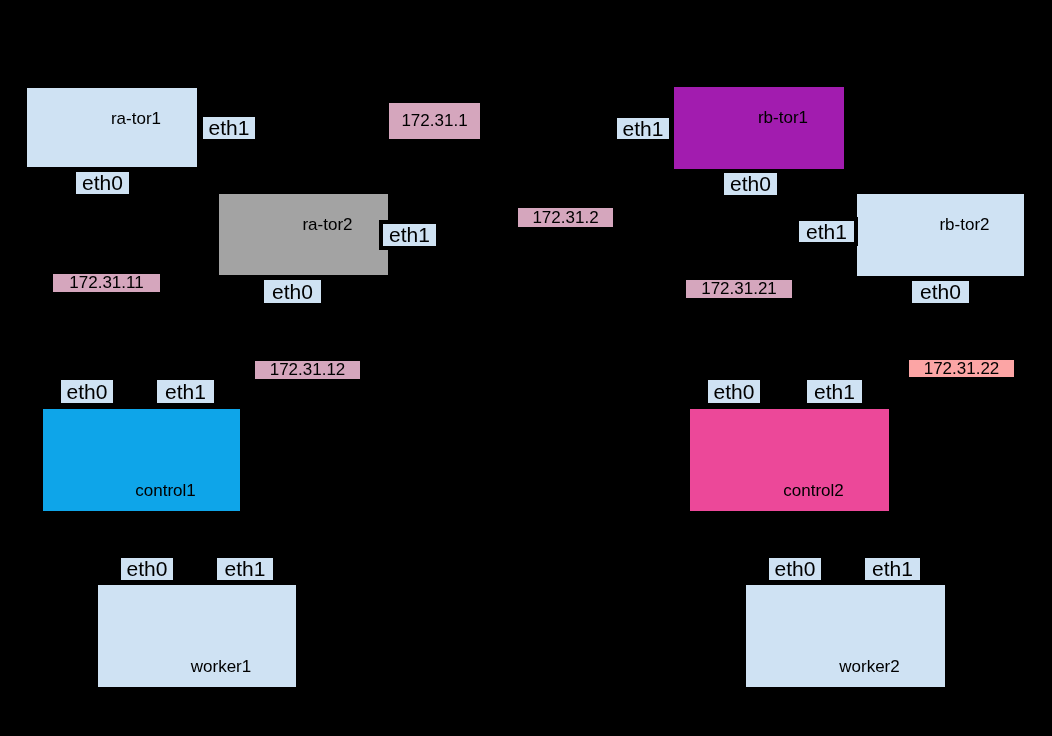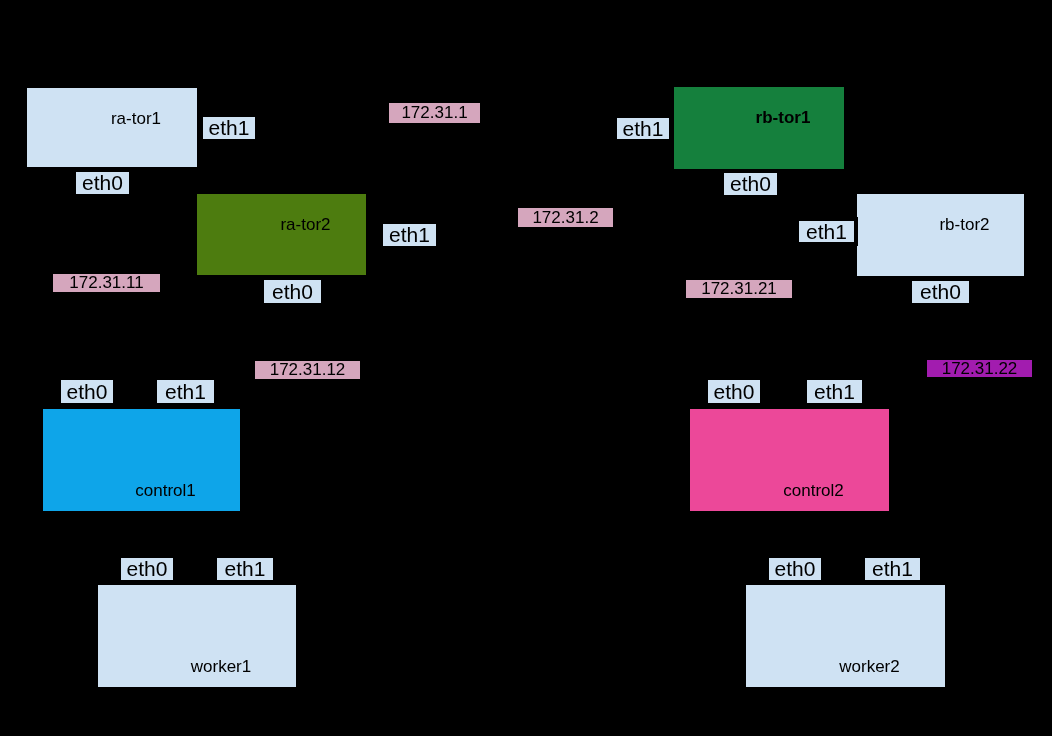--- a/index.html
+++ b/index.html
@@ -56,24 +56,24 @@
     white-space: nowrap;
   }
 </style>
 </head>
 <body style="background: rgb(0, 0, 0); color: rgb(0, 0, 0);">
 
 <div id="diagram">
     <div class="node" style="left: 26px; top: 87px; width: 172px; height: 81px; background: rgb(207, 226, 243); border-color: rgb(0, 0, 0);">
       <span class="node-label upper">ra-tor1</span>
     </div>
-    <div class="node" style="left: 196px; top: 193px; width: 171px; height: 83px; background: #4d7c0f; border-color: rgb(0, 0, 0);">
+    <div class="node" style="left: 218px; top: 193px; width: 171px; height: 83px; background: #a3a3a3; border-color: rgb(0, 0, 0);">
       <span class="node-label upper">ra-tor2</span>
     </div>
-    <div class="node" style="left: 673px; top: 86px; width: 172px; height: 84px; background: #15803d; border-color: rgb(0, 0, 0); font-weight: bold;">
+    <div class="node" style="left: 673px; top: 86px; width: 172px; height: 84px; background: #a21caf; border-color: rgb(0, 0, 0);">
       <span class="node-label upper">rb-tor1</span>
     </div>
     <div class="node" style="left: 856px; top: 193px; width: 169px; height: 84px; background: rgb(207, 226, 243); border-color: rgb(0, 0, 0);">
       <span class="node-label upper">rb-tor2</span>
     </div>
     <div class="node" style="left: 42px; top: 408px; width: 199px; height: 104px; background: #0ea5e9; border-color: rgb(0, 0, 0);">
       <span class="node-label bottom">control1</span>
     </div>
     <div class="node" style="left: 689px; top: 408px; width: 201px; height: 104px; background: #ec4899; border-color: rgb(0, 0, 0);">
       <span class="node-label bottom">control2</span>
@@ -93,19 +93,19 @@
     <div class="port" style="left: 795px; top: 217px; width: 63px; height: 29px; background: rgb(207, 226, 243); border-color: rgb(0, 0, 0);">eth1</div>
     <div class="port" style="left: 908px; top: 277px; width: 65px; height: 30px; background: rgb(207, 226, 243); border-color: rgb(0, 0, 0);">eth0</div>
     <div class="port" style="left: 57px; top: 376px; width: 60px; height: 31px; background: rgb(207, 226, 243); border-color: rgb(0, 0, 0);">eth0</div>
     <div class="port" style="left: 153px; top: 376px; width: 65px; height: 31px; background: rgb(207, 226, 243); border-color: rgb(0, 0, 0);">eth1</div>
     <div class="port" style="left: 117px; top: 554px; width: 60px; height: 30px; background: rgb(207, 226, 243); border-color: rgb(0, 0, 0);">eth0</div>
     <div class="port" style="left: 213px; top: 554px; width: 64px; height: 30px; background: rgb(207, 226, 243); border-color: rgb(0, 0, 0);">eth1</div>
     <div class="port" style="left: 704px; top: 376px; width: 60px; height: 31px; background: rgb(207, 226, 243); border-color: rgb(0, 0, 0);">eth0</div>
     <div class="port" style="left: 803px; top: 376px; width: 63px; height: 31px; background: rgb(207, 226, 243); border-color: rgb(0, 0, 0);">eth1</div>
     <div class="port" style="left: 765px; top: 554px; width: 60px; height: 30px; background: rgb(207, 226, 243); border-color: rgb(0, 0, 0);">eth0</div>
     <div class="port" style="left: 861px; top: 554px; width: 63px; height: 30px; background: rgb(207, 226, 243); border-color: rgb(0, 0, 0);">eth1</div>
-    <div class="ip" style="left: 389px; top: 103px; width: 91px; height: 20px; background: rgb(213, 166, 189);">172.31.1</div>
+    <div class="ip" style="left: 389px; top: 103px; width: 91px; height: 36px; background: rgb(213, 166, 189);">172.31.1</div>
     <div class="ip" style="left: 518px; top: 208px; width: 95px; height: 19px; background: rgb(213, 166, 189);">172.31.2</div>
     <div class="ip" style="left: 53px; top: 274px; width: 107px; height: 18px; background: rgb(213, 166, 189);">172.31.11</div>
     <div class="ip" style="left: 255px; top: 361px; width: 105px; height: 18px; background: rgb(213, 166, 189);">172.31.12</div>
     <div class="ip" style="left: 686px; top: 280px; width: 106px; height: 18px; background: rgb(213, 166, 189);">172.31.21</div>
-    <div class="ip" style="left: 909px; top: 360px; width: 105px; height: 17px; background: #a21caf; margin-left: 18px;">172.31.22</div>
+    <div class="ip" style="left: 909px; top: 360px; width: 105px; height: 17px; background: #fca5a5;">172.31.22</div>
   </div>
 
 </body></html>

